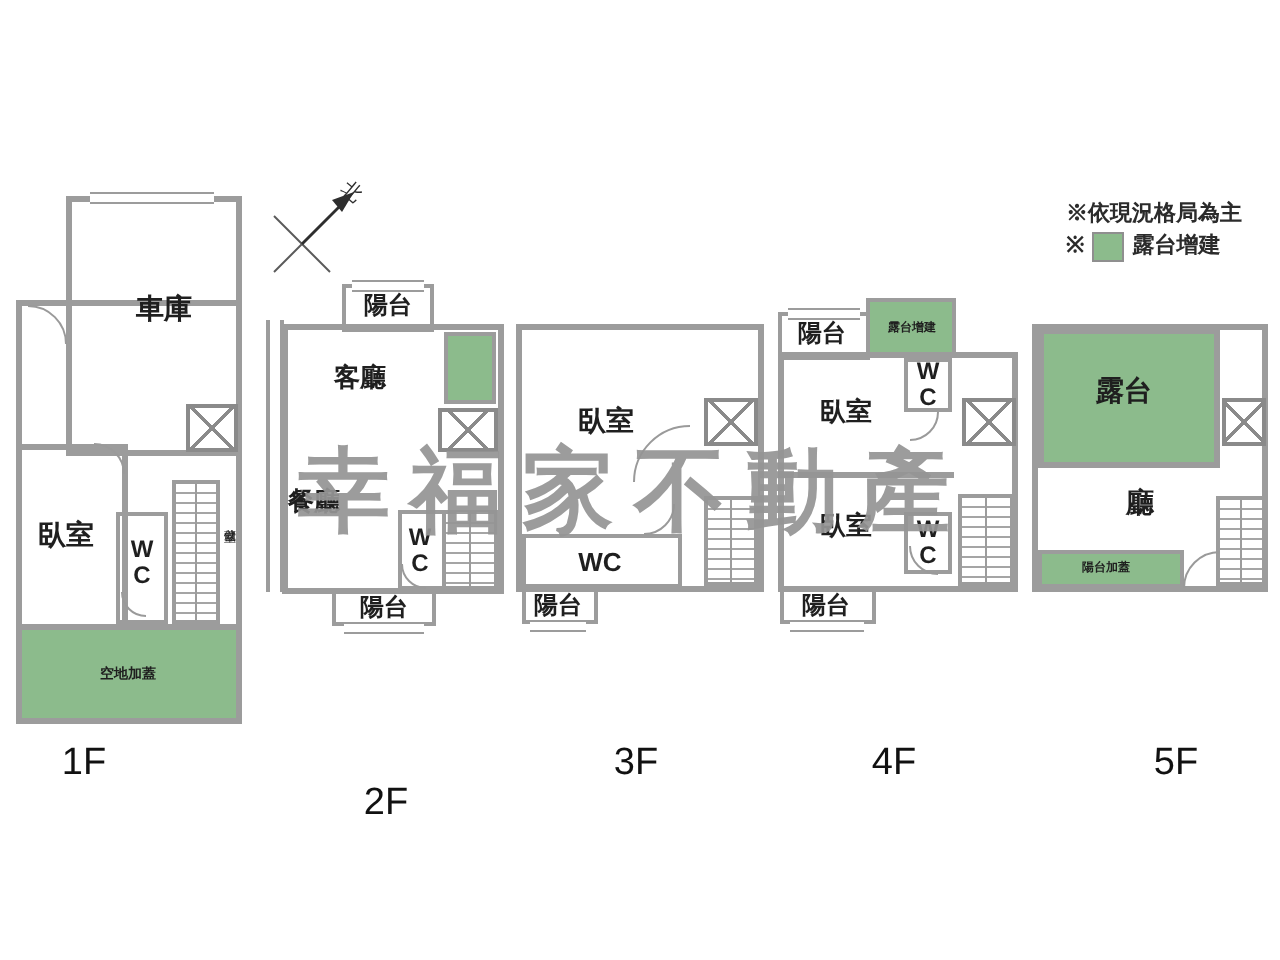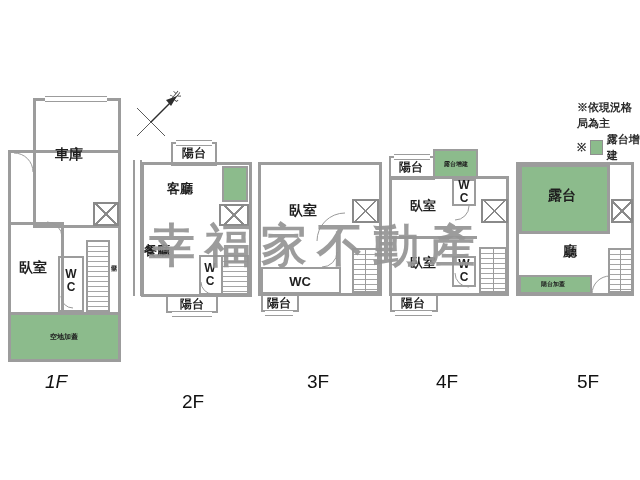--- a/index.html
+++ b/index.html
@@ -27,21 +27,21 @@
       linear-gradient(135deg, transparent calc(50% - 0.8px), #8a8a8a calc(50% - 0.8px), #8a8a8a calc(50% + 0.8px), transparent calc(50% + 0.8px));}
   .lbl{position:absolute;color:var(--ink);font-size:13px;font-weight:700;white-space:nowrap;transform:translate(-50%,-50%);z-index:6;}
   .lbl.b14{font-size:14px;}
   .lbl.b12{font-size:12px;}
   .lbl.tiny{font-size:6px;font-weight:700;letter-spacing:0;}
   .lbl.t7{font-size:7px;}
   .wcv{position:absolute;width:14px;color:var(--ink);font-size:12px;font-weight:700;line-height:1.05;word-break:break-all;text-align:center;transform:translate(-50%,-50%);z-index:6;}
   .vtext{position:absolute;writing-mode:vertical-rl;font-size:6px;color:var(--ink);z-index:6;line-height:1;}
   .floor-label{position:absolute;color:#111;font-size:19px;font-weight:500;transform:translate(-50%,-50%);z-index:6;}
   .legend{position:absolute;left:533px;top:99px;z-index:6;color:#2b2b2b;font-size:11px;font-weight:700;line-height:16px;}
-  .legend .row{display:flex;align-items:center;gap:2px;margin-left:44px;}
+  .legend .row{display:flex;align-items:center;gap:2px;}
   .legend .swatch{display:inline-block;width:14px;height:13px;background:var(--green);border:1px solid #8f8f8f;margin:0 2px;}
   .watermark{position:absolute;left:149px;top:215px;z-index:20;font-size:46px;font-weight:700;letter-spacing:10px;color:rgba(148,148,148,0.93);white-space:nowrap;}
   svg.overlay{position:absolute;left:0;top:0;z-index:5;pointer-events:none;}
   svg.compass{position:absolute;left:131px;top:84px;z-index:6;}
 </style>
 </head>
 <body>
 
 <div class="canvas">
 
@@ -64,26 +64,26 @@
 
   <div>
     <div class="rect" style="left:33px;top:98px;width:88px;height:130px;"></div>
     <div class="rect" style="left:8px;top:150px;width:113px;height:165px;"></div>
     <div class="rect" style="left:8px;top:222px;width:56px;height:93px;"></div>
     <div class="rect thin" style="left:58px;top:256px;width:26px;height:56px;"></div>
     <div class="lift" style="left:93px;top:202px;width:26px;height:24px;"></div>
     <div class="stairs" style="left:86px;top:240px;width:24px;height:72px;"></div>
     <div class="rect greenfill" style="left:8px;top:312px;width:113px;height:50px;"></div>
     <div class="win" style="left:45px;top:96px;width:62px;"></div>
-    <span class="lbl b14" style="left:69px;top:155px;">車庫</span>
+    <span class="lbl b14" style="left:82px;top:155px;">車庫</span>
     <span class="lbl b14" style="left:33px;top:268px;">臥室</span>
     <span class="wcv" style="left:71px;top:281px;">WC</span>
     <span class="vtext" style="left:111px;top:260px;">儲藏室</span>
     <span class="lbl t7" style="left:64px;top:337px;">空地加蓋</span>
-    <span class="floor-label" style="left:56px;top:382px;font-style:italic;">1F</span>
+    <span class="floor-label" style="left:42px;top:382px;">1F</span>
   </div>
 
   <div>
     <div class="cavity" style="left:133px;top:160px;width:9px;height:136px;"></div>
     <div class="rect thin" style="left:171px;top:142px;width:46px;height:24px;"></div>
     <div class="rect" style="left:141px;top:162px;width:111px;height:135px;"></div>
     <div class="rect greenfill thin" style="left:222px;top:166px;width:26px;height:36px;"></div>
     <div class="lift" style="left:219px;top:204px;width:30px;height:22px;"></div>
     <div class="rect thin" style="left:199px;top:255px;width:24px;height:40px;"></div>
     <div class="stairs" style="left:221px;top:255px;width:28px;height:40px;"></div>

